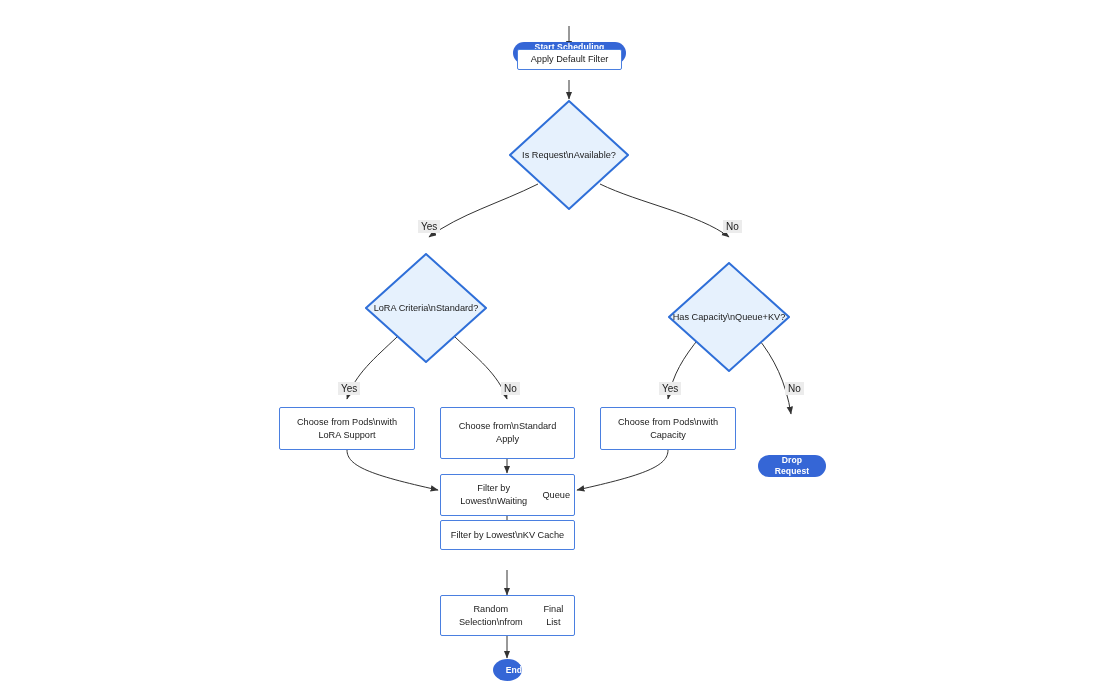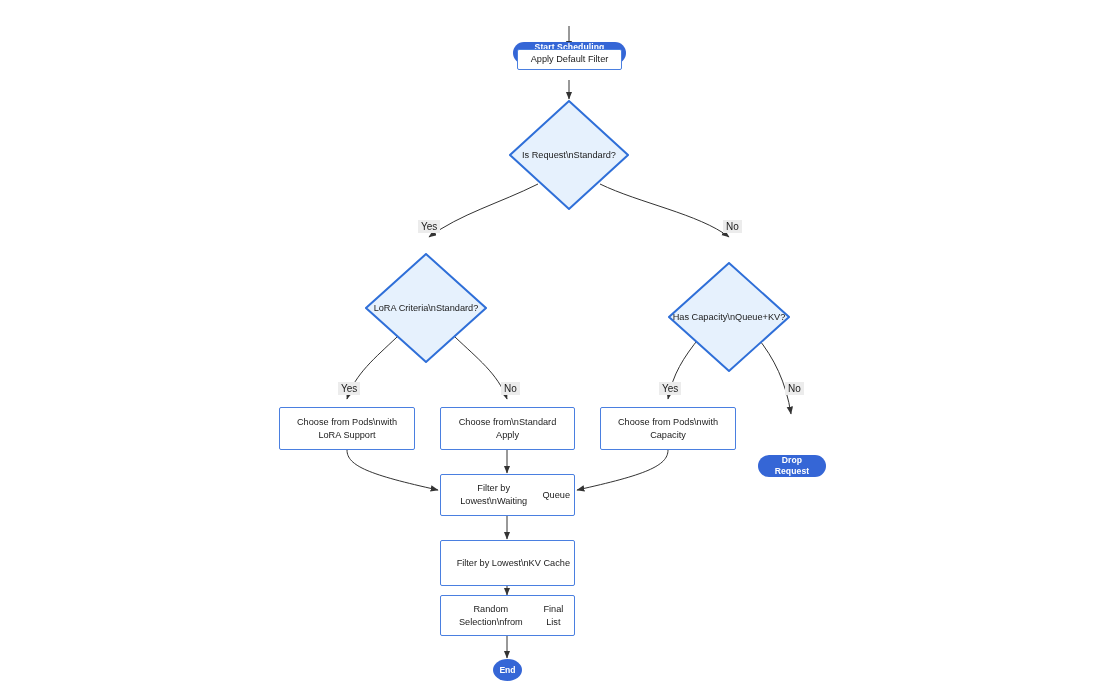--- a/index.html
+++ b/index.html
@@ -159,21 +159,21 @@
   </div>
 
   <div class="node node-rect" style="left:517px; top:49px; width:105px; height:21px;">
     <span>Apply Default Filter</span>
   </div>
 
   <div class="node node-diamond" style="left:509px; top:100px; width:120px; height:110px;">
     <svg class="diamond-shape" viewBox="0 0 120 110" preserveAspectRatio="none">
       <polygon points="60,1 119,55 60,109 1,55"></polygon>
     </svg>
-    <span class="diamond-label">Is Request\nStandard?</span>
+    <span class="diamond-label">Is Request\nAvailable?</span>
   </div>
 
   <div class="node node-diamond" style="left:365px; top:253px; width:122px; height:110px;">
     <svg class="diamond-shape" viewBox="0 0 122 110" preserveAspectRatio="none">
       <polygon points="61,1 121,55 61,109 1,55"></polygon>
     </svg>
     <span class="diamond-label">LoRA Criteria\nStandard?</span>
   </div>
 
   <div class="node node-diamond" style="left:668px; top:262px; width:122px; height:110px;">
@@ -181,49 +181,49 @@
       <polygon points="61,1 121,55 61,109 1,55"></polygon>
     </svg>
     <span class="diamond-label">Has Capacity\nQueue+KV?</span>
   </div>
 
   <div class="node node-rect" style="left:279px; top:407px; width:136px; height:43px; flex-direction:column;">
     <span>Choose from Pods\nwith</span>
     <span>LoRA Support</span>
   </div>
 
-  <div class="node node-rect" style="left:440px; top:407px; width:135px; height:43px; flex-direction:column;">
+  <div class="node node-rect" style="left:440px; top:407px; width:135px; height:52px; flex-direction:column;">
     <span>Choose from\nStandard</span>
     <span>Apply</span>
   </div>
 
   <div class="node node-rect" style="left:600px; top:407px; width:136px; height:43px; flex-direction:column;">
     <span>Choose from Pods\nwith</span>
     <span>Capacity</span>
   </div>
 
   <div class="node node-pill" style="left:758px; top:417px; width:68px; height:22px;">
     <span>Drop Request</span>
   </div>
 
   <div class="node node-rect" style="left:440px; top:474px; width:135px; height:42px; flex-direction:row;">
     <span>Filter by Lowest\nWaiting</span>
     <span>Queue</span>
   </div>
 
-  <div class="node node-rect" style="left:440px; top:540px; width:135px; height:46px;justify-content:flex-end;">
+  <div class="node node-rect" style="left:440px; top:520px; width:135px; height:30px;">
     <span>Filter by Lowest\nKV Cache</span>
   </div>
 
   <div class="node node-rect" style="left:440px; top:595px; width:135px; height:41px; flex-direction:row;">
     <span>Random Selection\nfrom</span>
     <span>Final List</span>
   </div>
 
-  <div class="node node-ellipse" style="left:493px; top:659px; width:29px; height:22px;">
+  <div class="node node-ellipse" style="left:493px; top:659px; width:29px; height:22px;justify-content:flex-end;">
     <span>End</span>
   </div>
 
   <div class="edge-label" style="left:418px; top:220px;">
     <span>Yes</span>
   </div>
 
   <div class="edge-label" style="left:723px; top:220px;">
     <span>No</span>
   </div>

